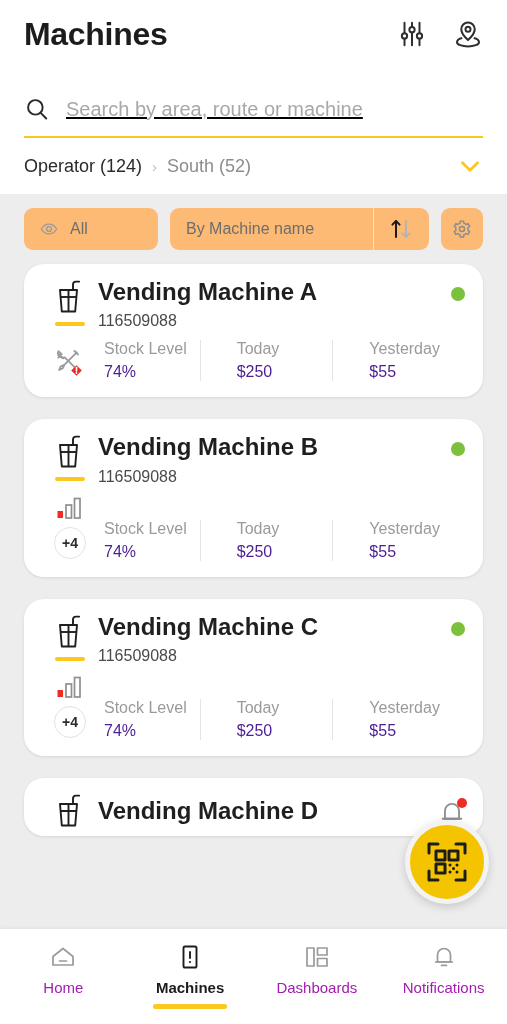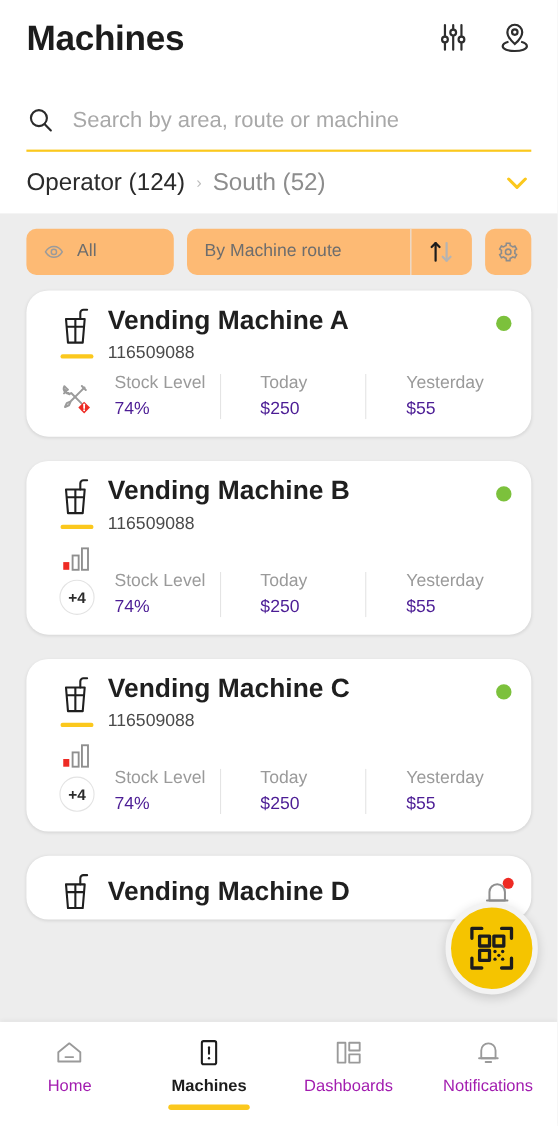--- a/index.html
+++ b/index.html
@@ -40,40 +40,41 @@
   .hdr-icon { width: 30px; height: 30px; display: block; cursor: pointer; }
 
   
   .search-row {
     display: flex;
     align-items: center;
     gap: 16px;
     height: 56px;
     border-bottom: 2px solid #fbc81d;
     margin-top: 20px;
+    text-decoration: underline;
   }
   .search-icon { width: 26px; height: 26px; flex: 0 0 auto; }
   .search-input {
     border: none; outline: none;
     font-family: "Liberation Sans", sans-serif;
     font-size: 20px;
     color: #3a3a3a;
     background: transparent;
     width: 100%;
   }
   .search-input::placeholder { color: #a8a8a8; }
 
   
   .breadcrumb-row {
     display: flex;
     align-items: center;
     height: 56px;
   }
   .crumb {
-    font-size: 22px;
+    font-size: 18px;
     color: #2b2b2b;
   }
   .crumb.muted { color: #8d8d8d; }
   .crumb-sep {
     margin: 0 10px;
     color: #bdbdbd;
     font-size: 15px;
   }
   .crumb-chevron { margin-left: auto; width: 26px; height: 26px; }
 
@@ -343,21 +344,21 @@
       <span class="eye-icon">
         <svg viewBox="0 0 24 24" fill="none" stroke="#9b9b9b" stroke-width="1.8">
           <path d="M1.8 12S5.6 5.5 12 5.5 22.2 12 22.2 12 18.4 18.5 12 18.5 1.8 12 1.8 12z"></path>
           <circle cx="12" cy="12" r="3.2"></circle>
         </svg>
       </span>
       <span>All</span>
     </div>
 
     <div class="pill pill-sort">
-      <span class="pill-sort-label">By Machine route</span>
+      <span class="pill-sort-label">By Machine name</span>
       <span class="pill-sort-arrows">
         <span class="sort-arrows">
           <svg viewBox="0 0 26 22" fill="none" stroke-linecap="round" stroke-linejoin="round">
             <g stroke="#1c1c1c" stroke-width="2">
               <line x1="7" y1="19" x2="7" y2="3"></line>
               <polyline points="3.4,6.6 7,3 10.6,6.6"></polyline>
             </g>
             <g stroke="#b4b4b4" stroke-width="2">
               <line x1="17" y1="3" x2="17" y2="19"></line>
               <polyline points="13.4,15.4 17,19 20.6,15.4"></polyline>

